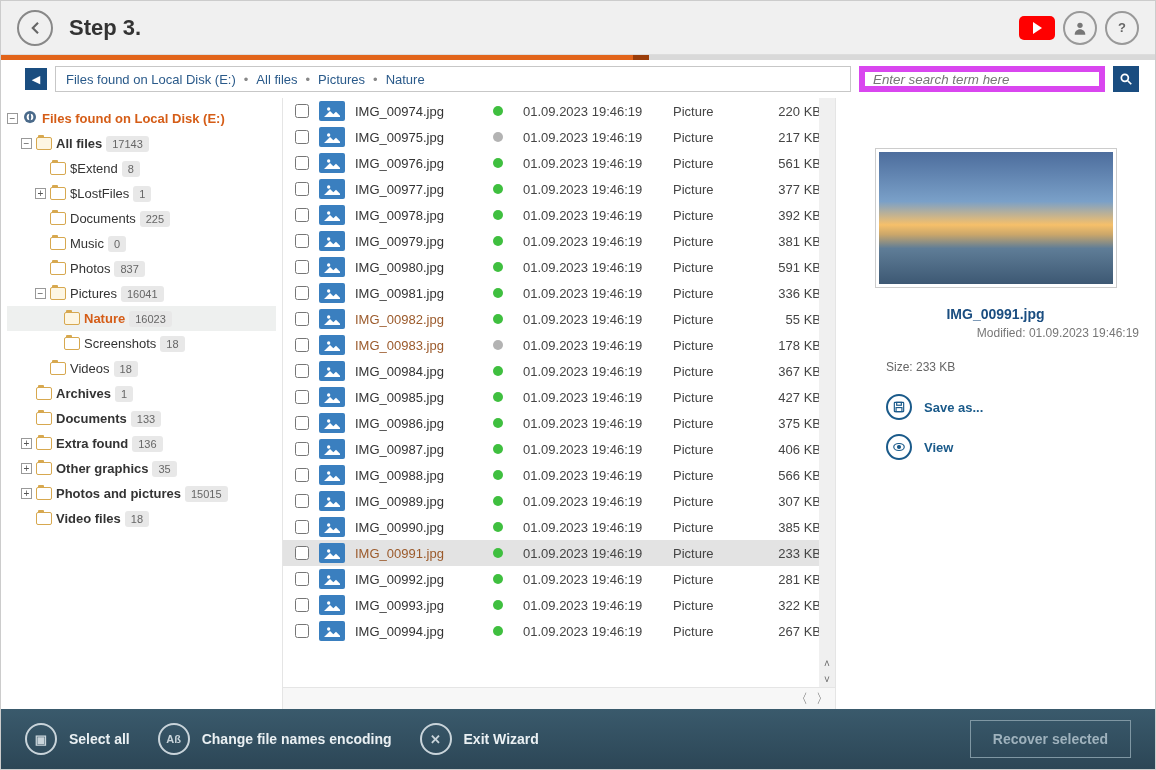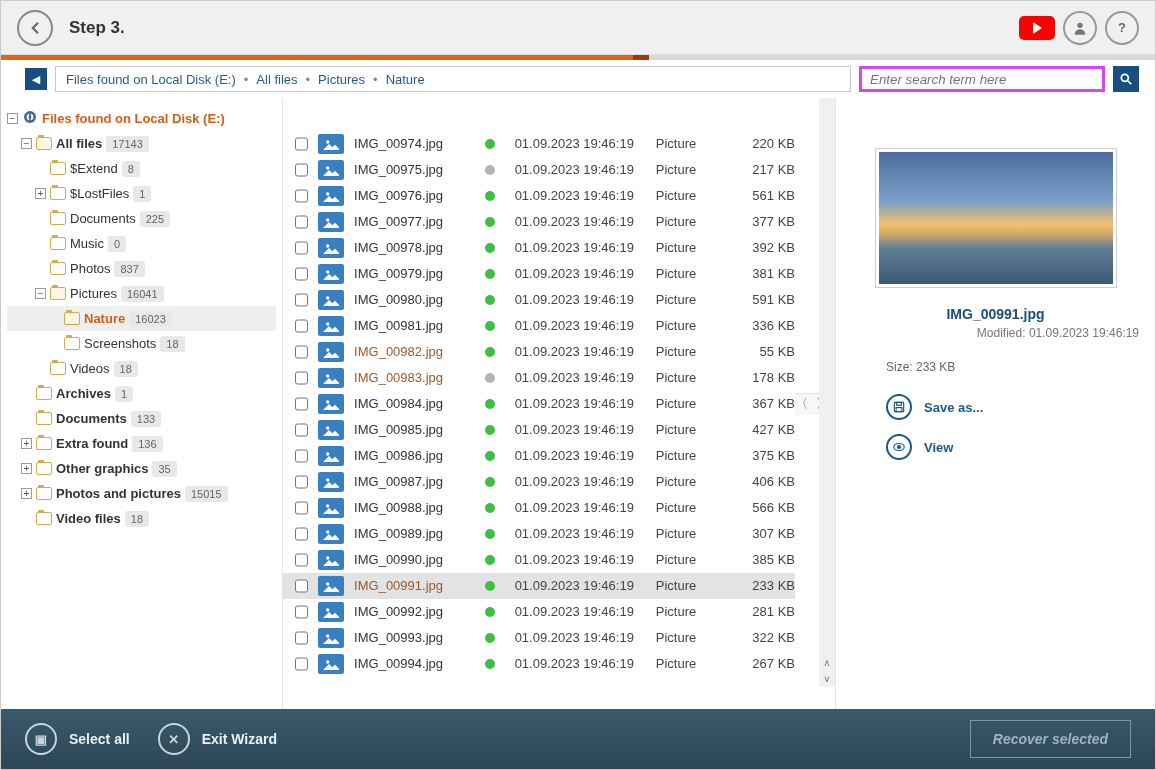--- a/index.html
+++ b/index.html
@@ -2,40 +2,40 @@
 <html><head>
 <meta charset="utf-8">
 <style>
 * { box-sizing: border-box; margin: 0; padding: 0; }
 body { font-family: "Segoe UI", Arial, sans-serif; font-size: 13px; color: #333; background: #fff; width: 1156px; height: 770px; overflow: hidden; border: 1px solid #ccc; display: flex; flex-direction: column; }
 
 
 .header { height: 54px; background: #f0f0f0; display: flex; align-items: center; padding: 0 16px; border-bottom: 1px solid #ddd; }
 .back-btn { width: 36px; height: 36px; border: 2px solid #888; border-radius: 50%; display: flex; align-items: center; justify-content: center; cursor: pointer; margin-right: 16px; }
 .back-btn svg { width: 18px; height: 18px; fill: #666; }
-.step-label { font-weight: 700; font-size: 17px; color: #333; margin-right: 7px; }
+.step-label { font-weight: 700; font-size: 22px; color: #333; margin-right: 7px; }
 .step-desc { font-size: 17px; color: #444; }
 .header-spacer { flex: 1; }
 .hdr-icon { width: 34px; height: 34px; border: 2px solid #999; border-radius: 50%; display: flex; align-items: center; justify-content: center; margin-left: 8px; cursor: pointer; color: #666; font-weight: bold; }
 .yt-icon { width: 36px; height: 24px; background: #ff0000; border-radius: 5px; display: flex; align-items: center; justify-content: center; margin-left: 8px; cursor: pointer; }
 .yt-icon::after { content: ""; border-left: 9px solid #fff; border-top: 6px solid transparent; border-bottom: 6px solid transparent; }
 
 
 .progress { height: 5px; display: flex; }
 .progress .seg { flex: 1; }
 .progress .done { background: #e2641a; }
 .progress .rest { background: #d9d9d9; }
 
 
 .crumb-row { display: flex; align-items: center; padding: 6px 16px 6px 24px; gap: 8px; }
 .crumb-back { width: 22px; height: 22px; background: #1a4d80; color: #fff; display: flex; align-items: center; justify-content: center; cursor: pointer; font-size: 11px; }
 .crumb-box { flex: 1; border: 1px solid #c7c7c7; padding: 3px 10px; height: 26px; display: flex; align-items: center; gap: 8px; }
 .crumb-item { color: #2a5a8a; cursor: pointer; }
 .crumb-sep { color: #888; }
-.search-box { width: 246px; border: 3px solid #d946ef; height: 26px; padding: 0 8px; font-style: italic; color: #999; }
+.search-box { width: 246px; border: 6px solid #d946ef; height: 26px; padding: 0 8px; font-style: italic; color: #999; }
 .search-btn { width: 26px; height: 26px; background: #1a4d80; display: flex; align-items: center; justify-content: center; cursor: pointer; }
 
 
 .main { flex: 1; display: flex; overflow: hidden; }
 
 
 .tree { width: 282px; padding: 8px 6px; overflow-y: auto; border-right: 1px solid #e5e5e5; }
 .tree-row { display: flex; align-items: center; height: 25px; gap: 4px; cursor: pointer; white-space: nowrap; }
 .expander { width: 11px; height: 11px; border: 1px solid #999; display: inline-flex; align-items: center; justify-content: center; font-size: 10px; line-height: 1; color: #555; flex-shrink: 0; }
 .expander-empty { width: 11px; flex-shrink: 0; }
@@ -44,21 +44,21 @@
 .folder-icon::before { content: ""; position: absolute; top: -3px; left: 1px; width: 6px; height: 3px; background: #d7a84f; border-radius: 1px 1px 0 0; }
 .folder-open { background: #fdf6e3; }
 .tree-label { color: #333; }
 .tree-label.root { color: #d55d17; font-weight: 700; }
 .tree-label.bold { font-weight: 700; }
 .tree-label.selected { color: #d55d17; font-weight: 700; }
 .badge { background: #e8e8e8; color: #666; border-radius: 3px; padding: 0 6px; font-size: 11px; height: 16px; display: inline-flex; align-items: center; }
 .tree-row.sel { background: #eef0ef; }
 
 
-.file-pane { flex: 1; display: flex; flex-direction: row; overflow: hidden; position: relative; align-items: center; }
+.file-pane { flex: 1; display: flex; flex-direction: column; overflow: hidden; position: relative; }
 .file-scroll { flex: 1; overflow: hidden; }
 .file-row { display: flex; align-items: center; height: 26px; padding-left: 12px; gap: 10px; }
 .file-row.sel { background: #e3e3e3; }
 .file-row input[type=checkbox] { width: 14px; height: 14px; }
 .file-ico { width: 26px; height: 20px; background: #3a7fbf; border-radius: 2px; display: flex; align-items: center; justify-content: center; flex-shrink: 0; }
 .file-name { width: 118px; color: #333; }
 .file-name.brown { color: #9b5a2b; }
 .status-dot { width: 10px; height: 10px; border-radius: 50%; background: #3fbf3f; margin: 0 10px; flex-shrink: 0; }
 .status-dot.gray { background: #b3b3b3; }
 .file-date { width: 140px; color: #444; }
@@ -77,21 +77,21 @@
 .preview-act { display: flex; align-items: center; gap: 12px; margin-left: 34px; margin-bottom: 14px; cursor: pointer; }
 .act-btn { width: 26px; height: 26px; border: 2px solid #1a5a8a; border-radius: 50%; display: flex; align-items: center; justify-content: center; }
 .act-label { color: #1a5a8a; font-weight: 700; }
 
 
 .footer { height: 60px; background: linear-gradient(#3a5a6c,#2c4656); display: flex; align-items: center; padding: 0 24px; gap: 28px; }
 .f-action { display: flex; align-items: center; gap: 12px; cursor: pointer; }
 .f-btn { width: 32px; height: 32px; border: 2px solid #c9d4da; border-radius: 50%; display: flex; align-items: center; justify-content: center; color: #c9d4da; font-size: 13px; font-weight: bold; }
 .f-label { color: #eaf0f3; font-weight: 600; font-size: 14px; }
 .footer-spacer { flex: 1; }
-.recover-btn { border: 1px solid #7f97a3; color: #9fb2bd; padding: 10px 22px; font-weight: 700; font-size: 14px; cursor: pointer; font-style: italic; }
+.recover-btn { border: 1px solid #7f97a3; color: #9fb2bd; padding: 10px 22px; font-weight: 700; font-size: 14px; cursor: pointer; }
 .indent-1 { padding-left: 14px; }
 .indent-2 { padding-left: 28px; }
 .indent-3 { padding-left: 42px; }
 </style>
 </head>
 <body>
 
 <div class="header">
   <div class="back-btn">
     <svg viewBox="0 0 24 24">
@@ -602,18 +602,22 @@
     </div>
   </div>
 </div>
 
 <div class="footer">
   <div class="f-action">
     <div class="f-btn">▣</div>
     <span class="f-label">Select all</span>
   </div>
   <div class="f-action">
+    <div class="f-btn" style="font-size:11px">Aß</div>
+    <span class="f-label">Change file names encoding</span>
+  </div>
+  <div class="f-action">
     <div class="f-btn">✕</div>
     <span class="f-label">Exit Wizard</span>
   </div>
   <div class="footer-spacer"></div>
   <div class="recover-btn">Recover selected</div>
 </div>
 
 </body></html>

